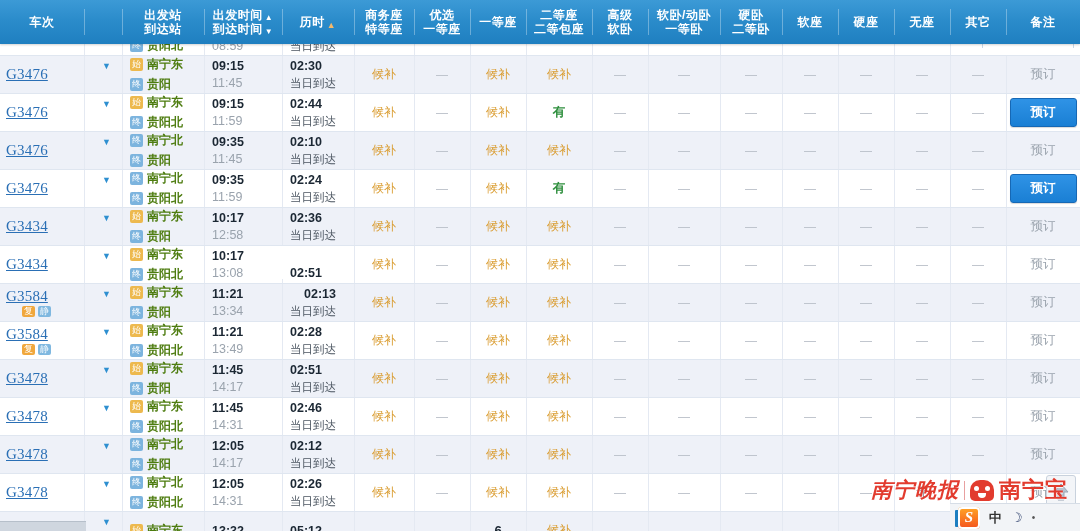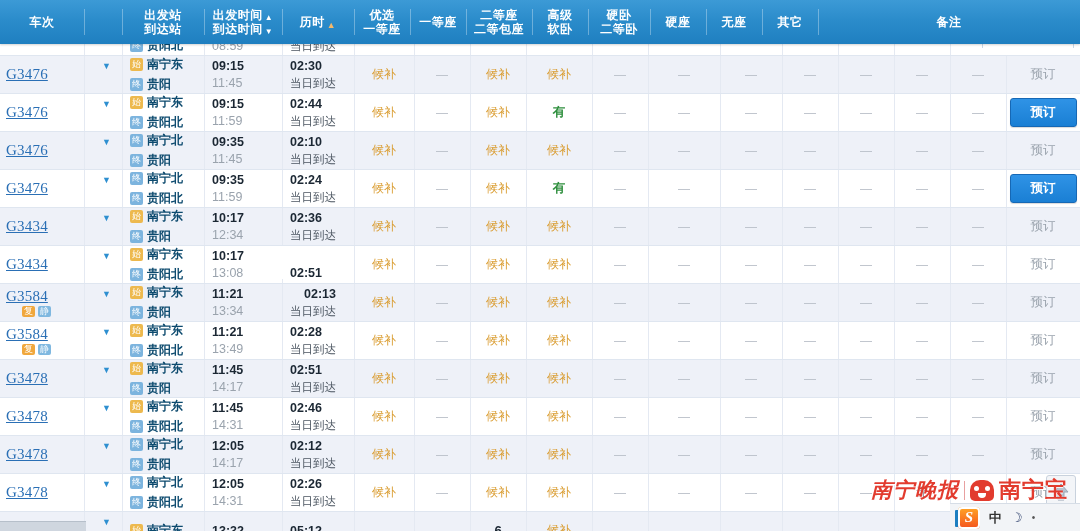--- a/index.html
+++ b/index.html
@@ -84,21 +84,21 @@
   .c-sta{ justify-content:flex-start; padding-left:8px; }
   .stabox{ display:flex; flex-direction:column; gap:3px; }
   .staline{ display:flex; align-items:center; gap:4px; }
   .badge{
     width:13px; height:13px; border-radius:2px; color:#fff;
     font-size:9px; line-height:13px; text-align:center; flex:none;
     font-family:"DejaVu Sans",sans-serif;
   }
   .badge.start{ background:#edb94e; }
   .badge.end{ background:#7cb4de; }
-  .staname{ font-size:12px; color:#0c4a6e; font-weight:bold; white-space:nowrap; }
+  .staname{ font-size:12px; color:#4d7c0f; font-weight:bold; white-space:nowrap; }
 
   
   .c-time{ justify-content:flex-start; padding-left:8px; }
   .timebox{ display:flex; flex-direction:column; gap:3px; }
   .tdep{ font-size:12.5px; font-weight:bold; color:#1b2733; line-height:14px; }
   .tarr{ font-size:12.5px; color:#9aa3ad; line-height:14px; }
 
   
   .c-dur{ justify-content:flex-start; padding-left:8px; }
   .durbox{ display:flex; flex-direction:column; gap:3px; }
@@ -216,38 +216,49 @@
       <span>到达时间</span>
       <span class="arr dn">▼</span>
     </span>
   </div>
   <div class="th" style="width:72px">
     <span class="sortwrap">
       <span>历时</span>
       <span class="arr faint">▲</span>
     </span>
   </div>
+  <div class="th" style="width:60px">
+    <span>商务座</span>
+    <span class="l2">特等座</span>
+  </div>
   <div class="th" style="width:56px">
     <span>优选</span>
     <span class="l2">一等座</span>
   </div>
   <div class="th" style="width:56px">
     <span>一等座</span>
   </div>
   <div class="th" style="width:66px">
     <span>二等座</span>
     <span class="l2">二等包座</span>
   </div>
   <div class="th" style="width:56px">
     <span>高级</span>
     <span class="l2">软卧</span>
   </div>
+  <div class="th" style="width:72px">
+    <span>软卧/动卧</span>
+    <span class="l2">一等卧</span>
+  </div>
   <div class="th" style="width:62px">
     <span>硬卧</span>
     <span class="l2">二等卧</span>
+  </div>
+  <div class="th" style="width:56px">
+    <span>软座</span>
   </div>
   <div class="th" style="width:56px">
     <span>硬座</span>
   </div>
   <div class="th" style="width:56px">
     <span>无座</span>
   </div>
   <div class="th" style="width:56px">
     <span>其它</span>
   </div>
@@ -581,21 +592,21 @@
           </div>
           <div class="staline">
             <span class="badge end">终</span>
             <span class="staname">贵阳</span>
           </div>
         </div>
       </div>
       <div class="cell c-time" style="width: 78px;">
         <div class="timebox">
           <span class="tdep">10:17</span>
-          <span class="tarr">12:34</span>
+          <span class="tarr">12:58</span>
         </div>
       </div>
       <div class="cell c-dur" style="width: 72px;">
         <div class="durbox">
           <span class="dur">02:36</span>
           <span class="durday">当日到达</span>
         </div>
       </div>
       <div class="cell" style="width: 60px;">
         <div class="st-hb">候补</div>

